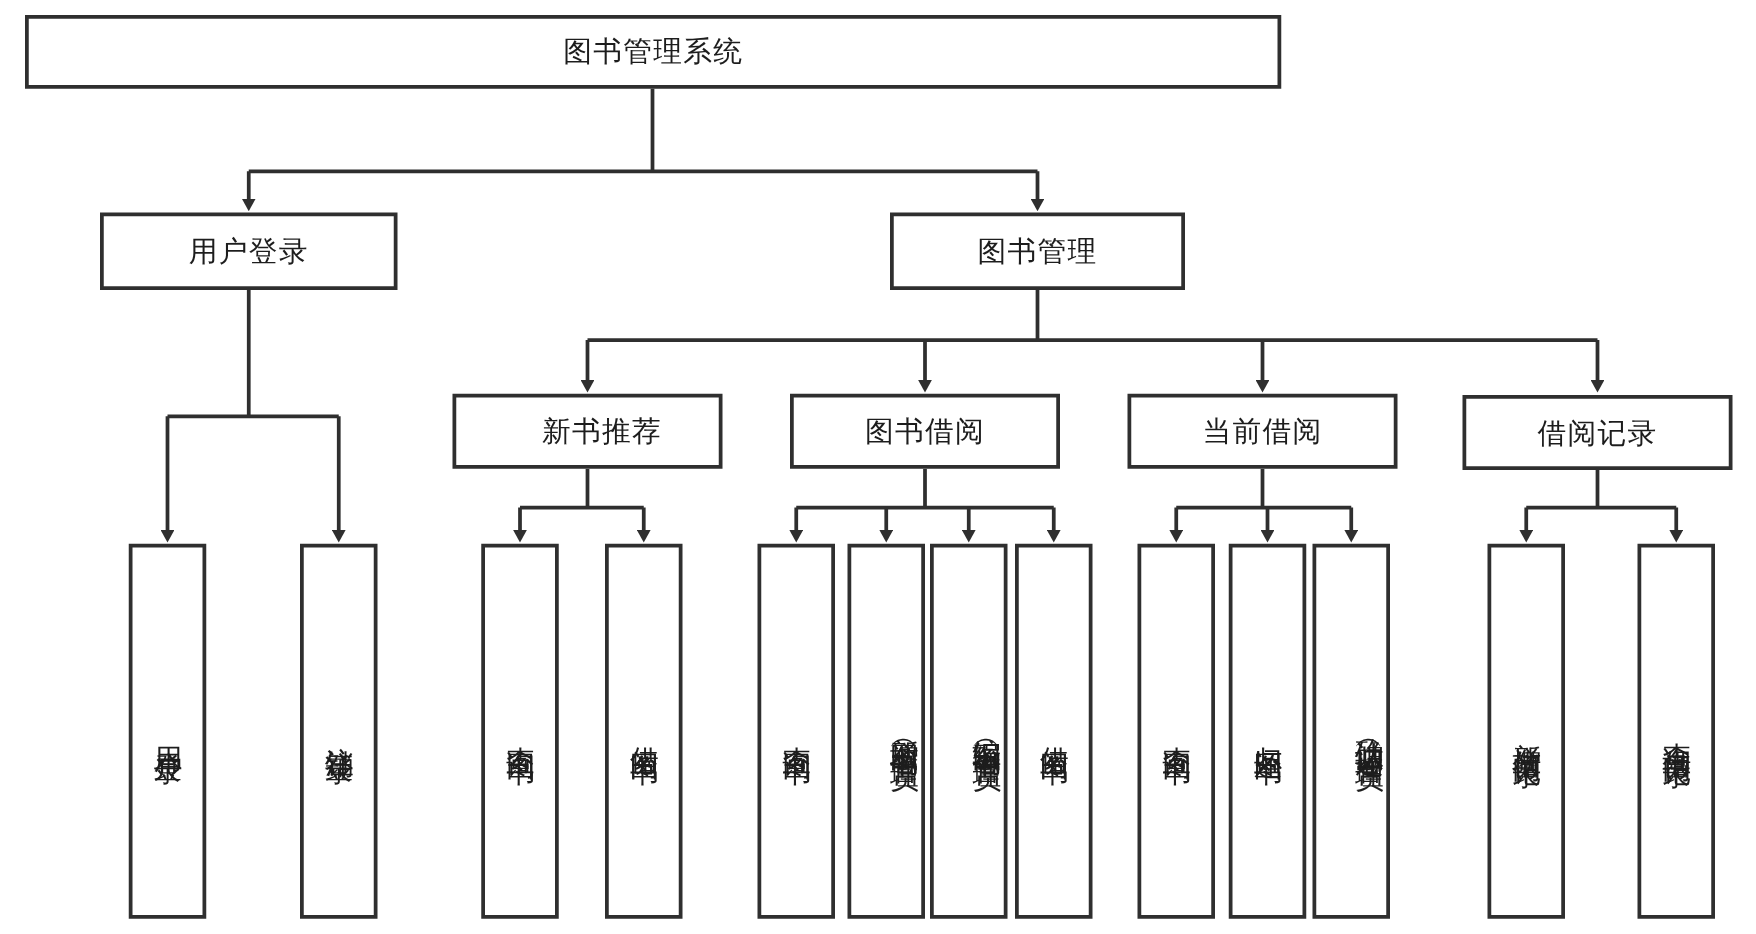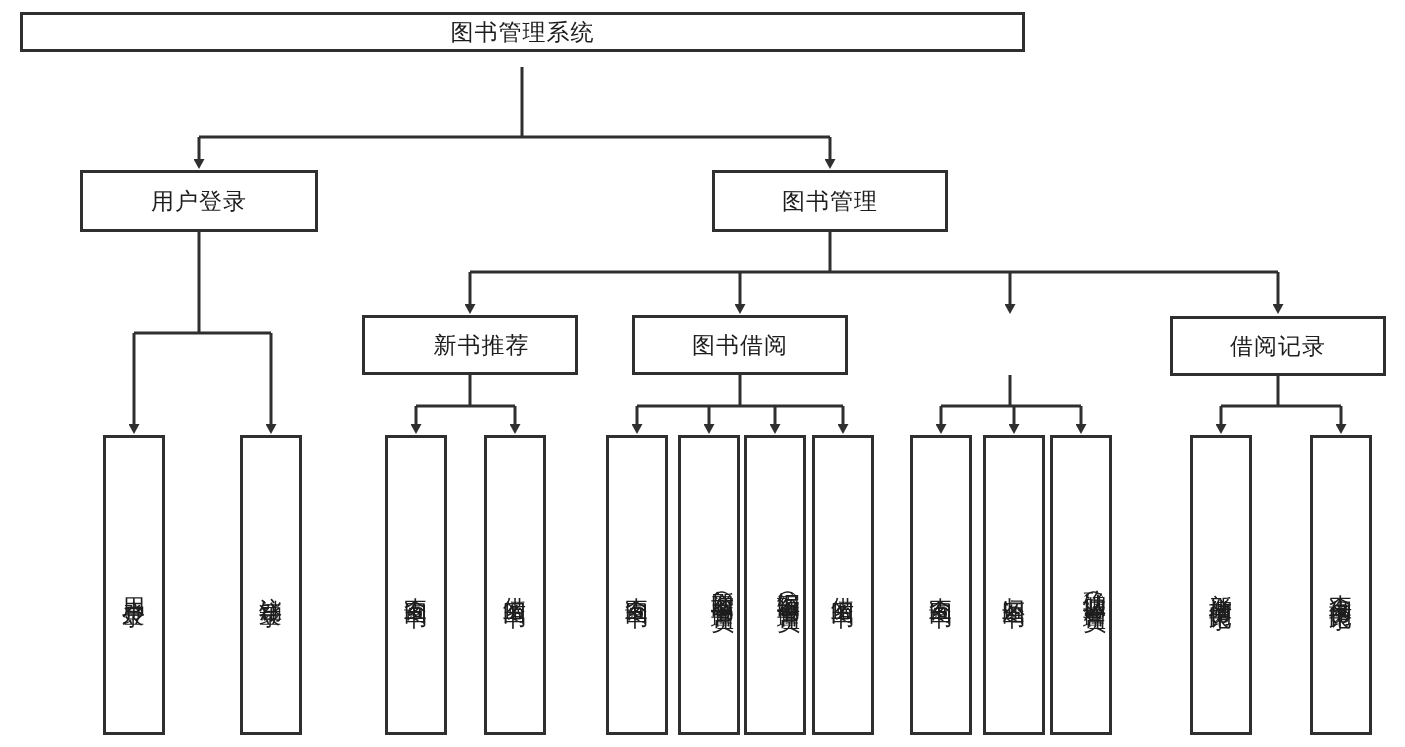--- a/index.html
+++ b/index.html
@@ -76,27 +76,28 @@
       <path d="M1014,406 L1014,425" marker-end="url(#arrow)"></path>
       <path d="M1081,406 L1081,425" marker-end="url(#arrow)"></path>
 
       <path d="M1278,375 L1278,406"></path>
       <path d="M1221,406 L1341,406"></path>
       <path d="M1221,406 L1221,425" marker-end="url(#arrow)"></path>
       <path d="M1341,406 L1341,425" marker-end="url(#arrow)"></path>
     </g>
   </svg>
 
-  <div class="node h" style="left:20px;top:12px;width:1005px;height:40px;">图书管理系统</div>
+  <div class="node h" style="left:20px;top:12px;width:1005px;height:59px;">图书管理系统</div>
 
   <div class="node h" style="left:80px;top:170px;width:238px;height:62px;">用户登录</div>
   <div class="node h" style="left:712px;top:170px;width:236px;height:62px;text-align:center;">图书管理</div>
 
   <div class="node h" style="left:362px;top:315px;width:216px;height:60px;padding-left:23px;">新书推荐</div>
   <div class="node h" style="left:632px;top:315px;width:216px;height:60px;text-align:right;">图书借阅</div>
+  <div class="node h" style="left:902px;top:315px;width:216px;height:60px;">当前借阅</div>
   <div class="node h" style="left:1170px;top:316px;width:216px;height:60px;">借阅记录</div>
 
   <div class="node v centered" style="left:103px;top:435px;width:62px;height:300px;">用户登录</div>
   <div class="node v centered" style="left:240px;top:435px;width:62px;height:300px;">注销登录</div>
 
   <div class="node v centered" style="left:385px;top:435px;width:62px;height:300px;">查询图书</div>
   <div class="node v centered" style="left:484px;top:435px;width:62px;height:300px;">借阅图书</div>
 
   <div class="node v centered" style="left:606px;top:435px;width:62px;height:300px;">查询图书</div>
   <div class="node v" style="left:678px;top:435px;width:62px;height:300px;">新增图书（管理员）</div>

